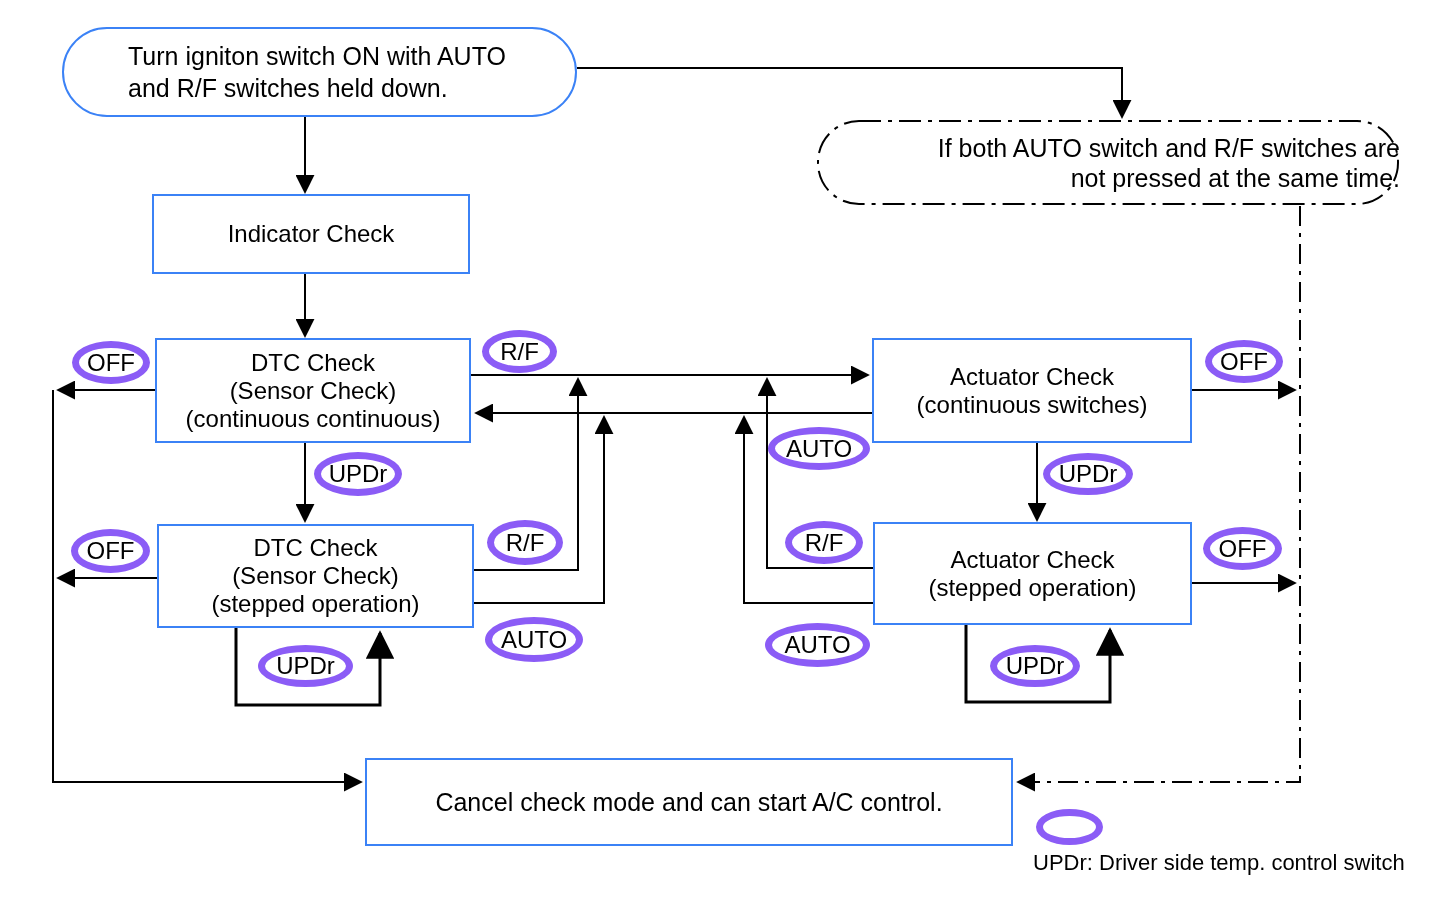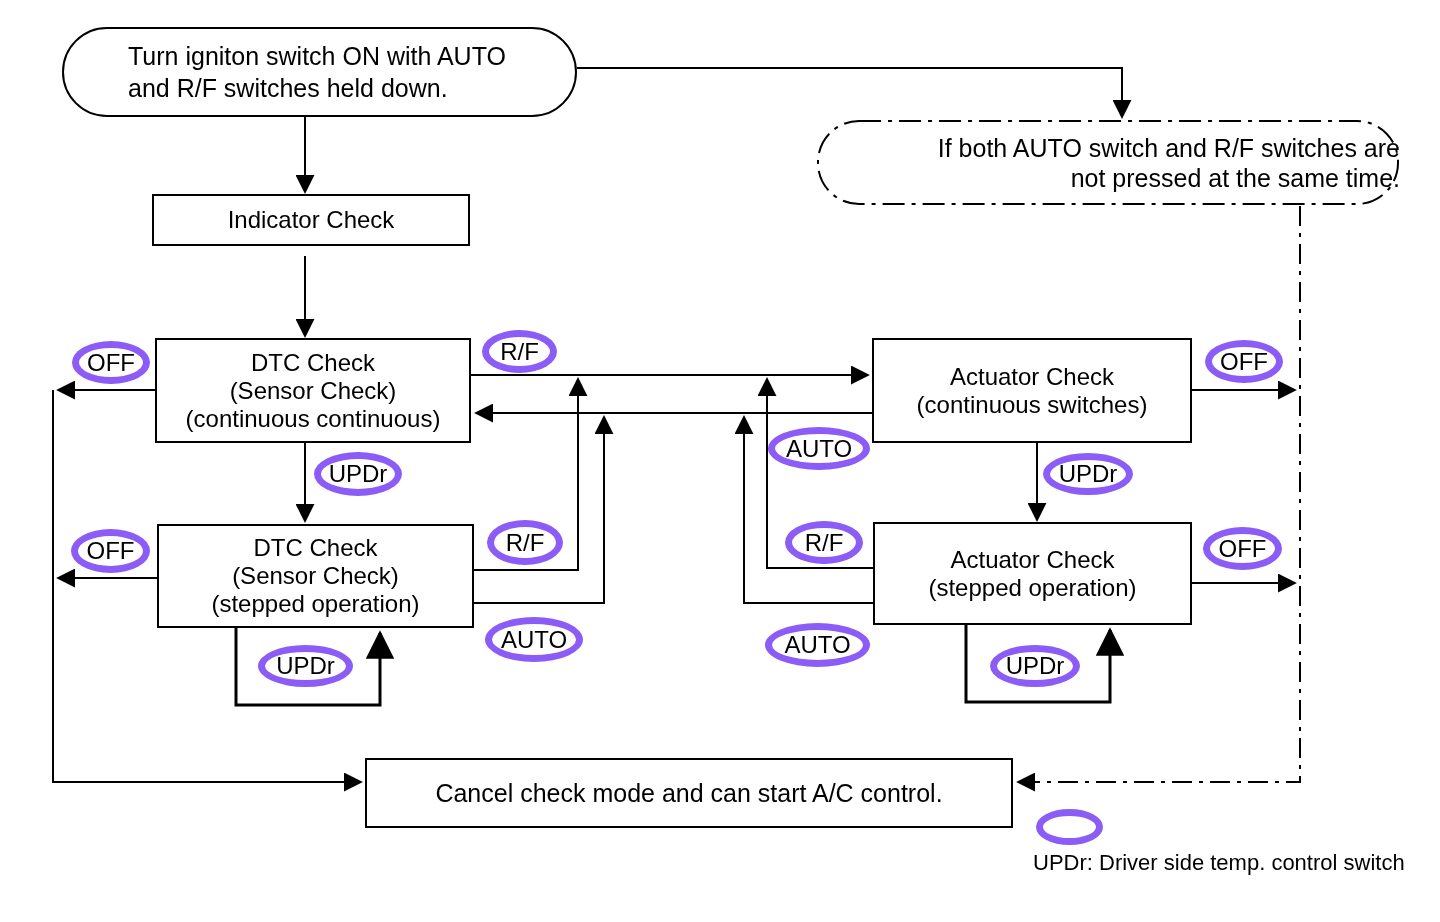--- a/index.html
+++ b/index.html
@@ -2,21 +2,21 @@
 <html><head>
 <meta charset="utf-8">
 <style>
   html,body{margin:0;padding:0;background:#ffffff;}
   #canvas{
     position:relative;width:1440px;height:922px;background:#fff;
     font-family:"Liberation Sans", sans-serif;color:#000;overflow:hidden;
   }
   #wires{position:absolute;left:0;top:0;z-index:1;}
   .node{position:absolute;z-index:2;box-sizing:border-box;background:#fff;
-    border:2px solid #000000;display:flex;flex-direction:column;align-items:center;
+    border:2px solid #3b82f6;display:flex;flex-direction:column;align-items:center;
     justify-content:center;text-align:center;}
   .stadium{border-radius:46px;align-items:flex-start;text-align:left;}
   .ghost{border:none;background:transparent;align-items:flex-end;text-align:left;}
   .box-3line{font-size:24px;line-height:28px;}
   .ellipse{position:absolute;z-index:3;box-sizing:border-box;background:#fff;
     border:7px solid #8b5cf6;border-radius:50%;display:flex;align-items:center;
     justify-content:center;font-size:24px;}
   .legend-text{position:absolute;z-index:2;font-size:22px;white-space:nowrap;}
 </style>
 </head>
@@ -57,21 +57,21 @@
   <div class="node stadium" style="left:62px;top:27px;width:515px;height:90px;padding-left:64px;font-size:25px;line-height:32px;">
     <span>Turn igniton switch ON with AUTO</span>
     <span>and R/F switches held down.</span>
   </div>
 
   <div class="node ghost" style="left:817px;top:120px;width:583px;height:85px;padding-left:48px;font-size:25px;line-height:30px;justify-content:center;">
     <span>If both AUTO switch and R/F switches are</span>
     <span>not pressed at the same time.</span>
   </div>
 
-  <div class="node" style="left:152px;top:194px;width:318px;height:52px;font-size:24px;">
+  <div class="node" style="left:152px;top:194px;width:318px;height:80px;font-size:24px;">
     <span>Indicator Check</span>
   </div>
 
   <div class="node box-3line" style="left:155px;top:338px;width:316px;height:105px;">
     <span>DTC Check</span>
     <span>(Sensor Check)</span>
     <span>(continuous continuous)</span>
   </div>
 
   <div class="node box-3line" style="left:157px;top:524px;width:317px;height:104px;">
@@ -83,21 +83,21 @@
   <div class="node box-3line" style="left:872px;top:338px;width:320px;height:105px;">
     <span>Actuator Check</span>
     <span>(continuous switches)</span>
   </div>
 
   <div class="node box-3line" style="left:873px;top:522px;width:319px;height:103px;">
     <span>Actuator Check</span>
     <span>(stepped operation)</span>
   </div>
 
-  <div class="node" style="left:365px;top:758px;width:648px;height:70px;font-size:25px;">
+  <div class="node" style="left:365px;top:758px;width:648px;height:88px;font-size:25px;">
     <span>Cancel check mode and can start A/C control.</span>
   </div>
 
   <div class="ellipse" style="left:72px;top:341px;width:78px;height:43px;">OFF</div>
   <div class="ellipse" style="left:71px;top:529px;width:79px;height:44px;">OFF</div>
   <div class="ellipse" style="left:1205px;top:340px;width:78px;height:43px;">OFF</div>
   <div class="ellipse" style="left:1203px;top:527px;width:79px;height:43px;">OFF</div>
 
   <div class="ellipse" style="left:482px;top:330px;width:75px;height:43px;">R/F</div>
   <div class="ellipse" style="left:487px;top:520px;width:76px;height:45px;">R/F</div>

